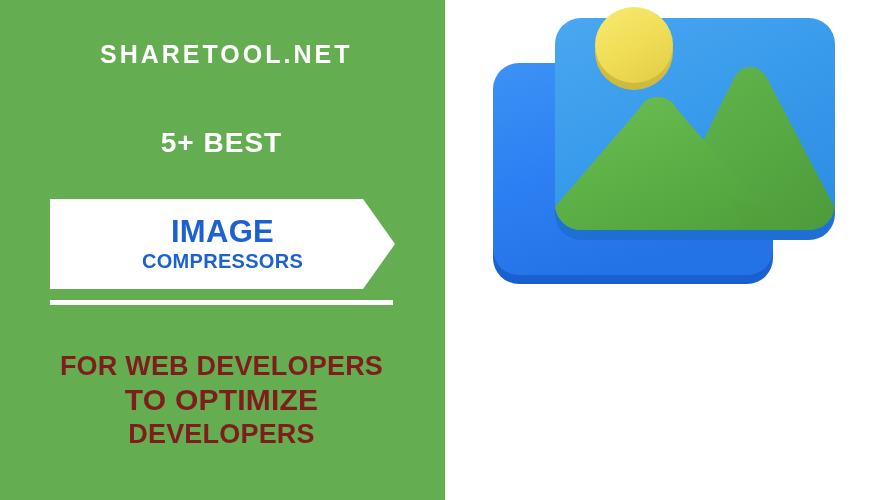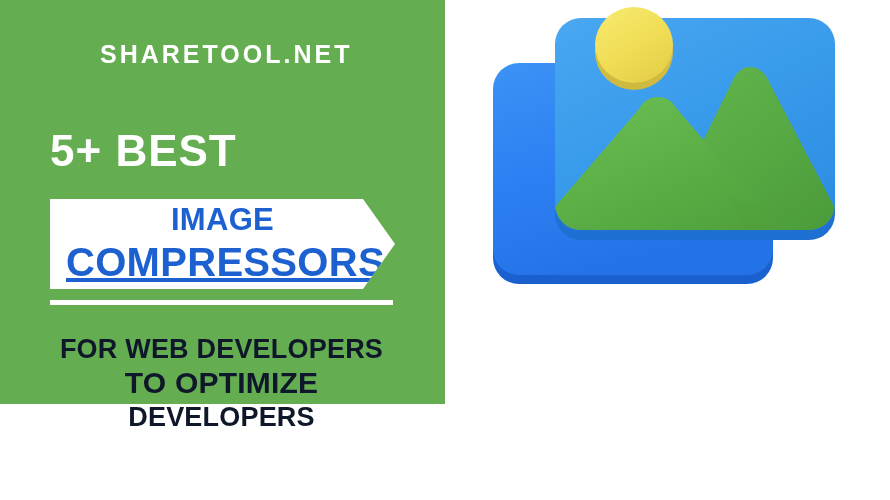--- a/index.html
+++ b/index.html
@@ -17,42 +17,43 @@
     background: #ffffff;
     overflow: hidden;
   }
 
   
   .green-panel {
     position: absolute;
     left: 0;
     top: 0;
     width: 445px;
-    height: 404px;
+    height: 500px;
     background: #64AE51;
   }
 
   .site-name {
     position: absolute;
     left: 100px;
     top: 42px;
     font-size: 25px;
     font-weight: bold;
     letter-spacing: 3.0px;
     color: #ffffff;
     line-height: 1;
     white-space: nowrap;
   }
 
   .headline {
     position: absolute;
     left: 50px;
     top: 128px;
     width: 343px;
-    font-size: 44px;
+    text-align: center;
+    font-size: 28px;
     font-weight: bold;
     letter-spacing: 1px;
     color: #ffffff;
     line-height: 1.05;
     white-space: nowrap;
   }
 
   
   .banner {
     position: absolute;
@@ -72,38 +73,38 @@
     color: #1D61D1;
     font-size: 31px;
     font-weight: bold;
     letter-spacing: 0.3px;
     line-height: 1.18;
     text-align: center;
     white-space: nowrap;
     width: 313px;
   }
   .banner-line.l1 { font-size: 31px; }
-  .banner-line.l2 { font-size: 40px; text-decoration: underline; }
+  .banner-line.l2 { font-size: 20px; }
 
   .divider {
     position: absolute;
     left: 50px;
     top: 300px;
     width: 343px;
     height: 5px;
     background: #ffffff;
   }
 
   .subhead {
     position: absolute;
     left: 44px;
-    top: 333px;
+    top: 350px;
     width: 355px;
     text-align: center;
-    color: #0f172a;
+    color: #7f1d1d;
     font-weight: bold;
     line-height: 1.2;
   }
   .subhead .s1 { font-size: 27px; letter-spacing: 0.2px; white-space: nowrap; }
   .subhead .s2 { font-size: 30px; letter-spacing: 0.2px; white-space: nowrap; }
   .subhead .s3 { font-size: 27px; letter-spacing: 0.2px; white-space: nowrap; }
 
   
   .illustration {
     position: absolute;

